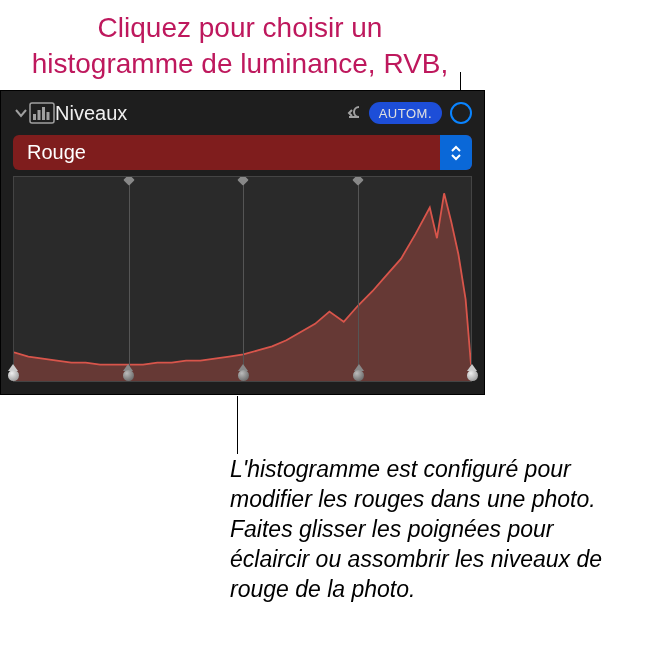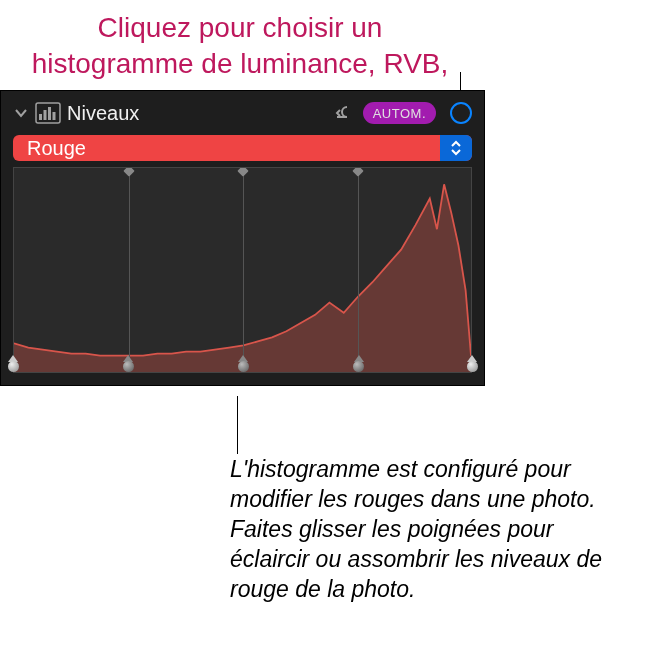--- a/index.html
+++ b/index.html
@@ -63,21 +63,20 @@
       width: 485px;
       background: #1e1e1e;
       border: 1px solid #000;
       overflow: hidden;
     }
     .panel-header {
       display: flex;
       align-items: center;
       height: 44px;
       padding: 0 12px;
-      gap: 6px;
     }
     .chevron {
       color: #a0a0a0;
       display: flex;
       align-items: center;
     }
     .levels-icon {
       display: flex;
       align-items: center;
     }
@@ -87,21 +86,21 @@
       font-weight: 400;
       flex: 1;
     }
     .reset-icon {
       color: #a0a0a0;
       display: flex;
       align-items: center;
       margin-right: 2px;
     }
     .auto-btn {
-      background: #a21caf;
+      background: #1d4ed8;
       color: #e0e0e0;
       border: none;
       border-radius: 11px;
       padding: 2px 10px;
       font-size: 13px;
       font-weight: 500;
       letter-spacing: 0.5px;
       height: 22px;
       display: flex;
       align-items: center;
@@ -112,23 +111,23 @@
       border-radius: 50%;
       border: 2.5px solid #0a84ff;
       margin-left: 8px;
     }
     .dropdown-row {
       padding: 0 12px 6px 12px;
     }
     .dropdown {
       display: flex;
       align-items: center;
-      background: #ef4444;
+      background: #7f1d1d;
       border-radius: 6px;
-      height: 26px;
+      height: 35px;
       overflow: hidden;
       gap: 21px;
     }
     .dropdown-label {
       flex: 1;
       color: #fff;
       font-size: 20px;
       padding-left: 14px;
     }
     .dropdown-arrows {

